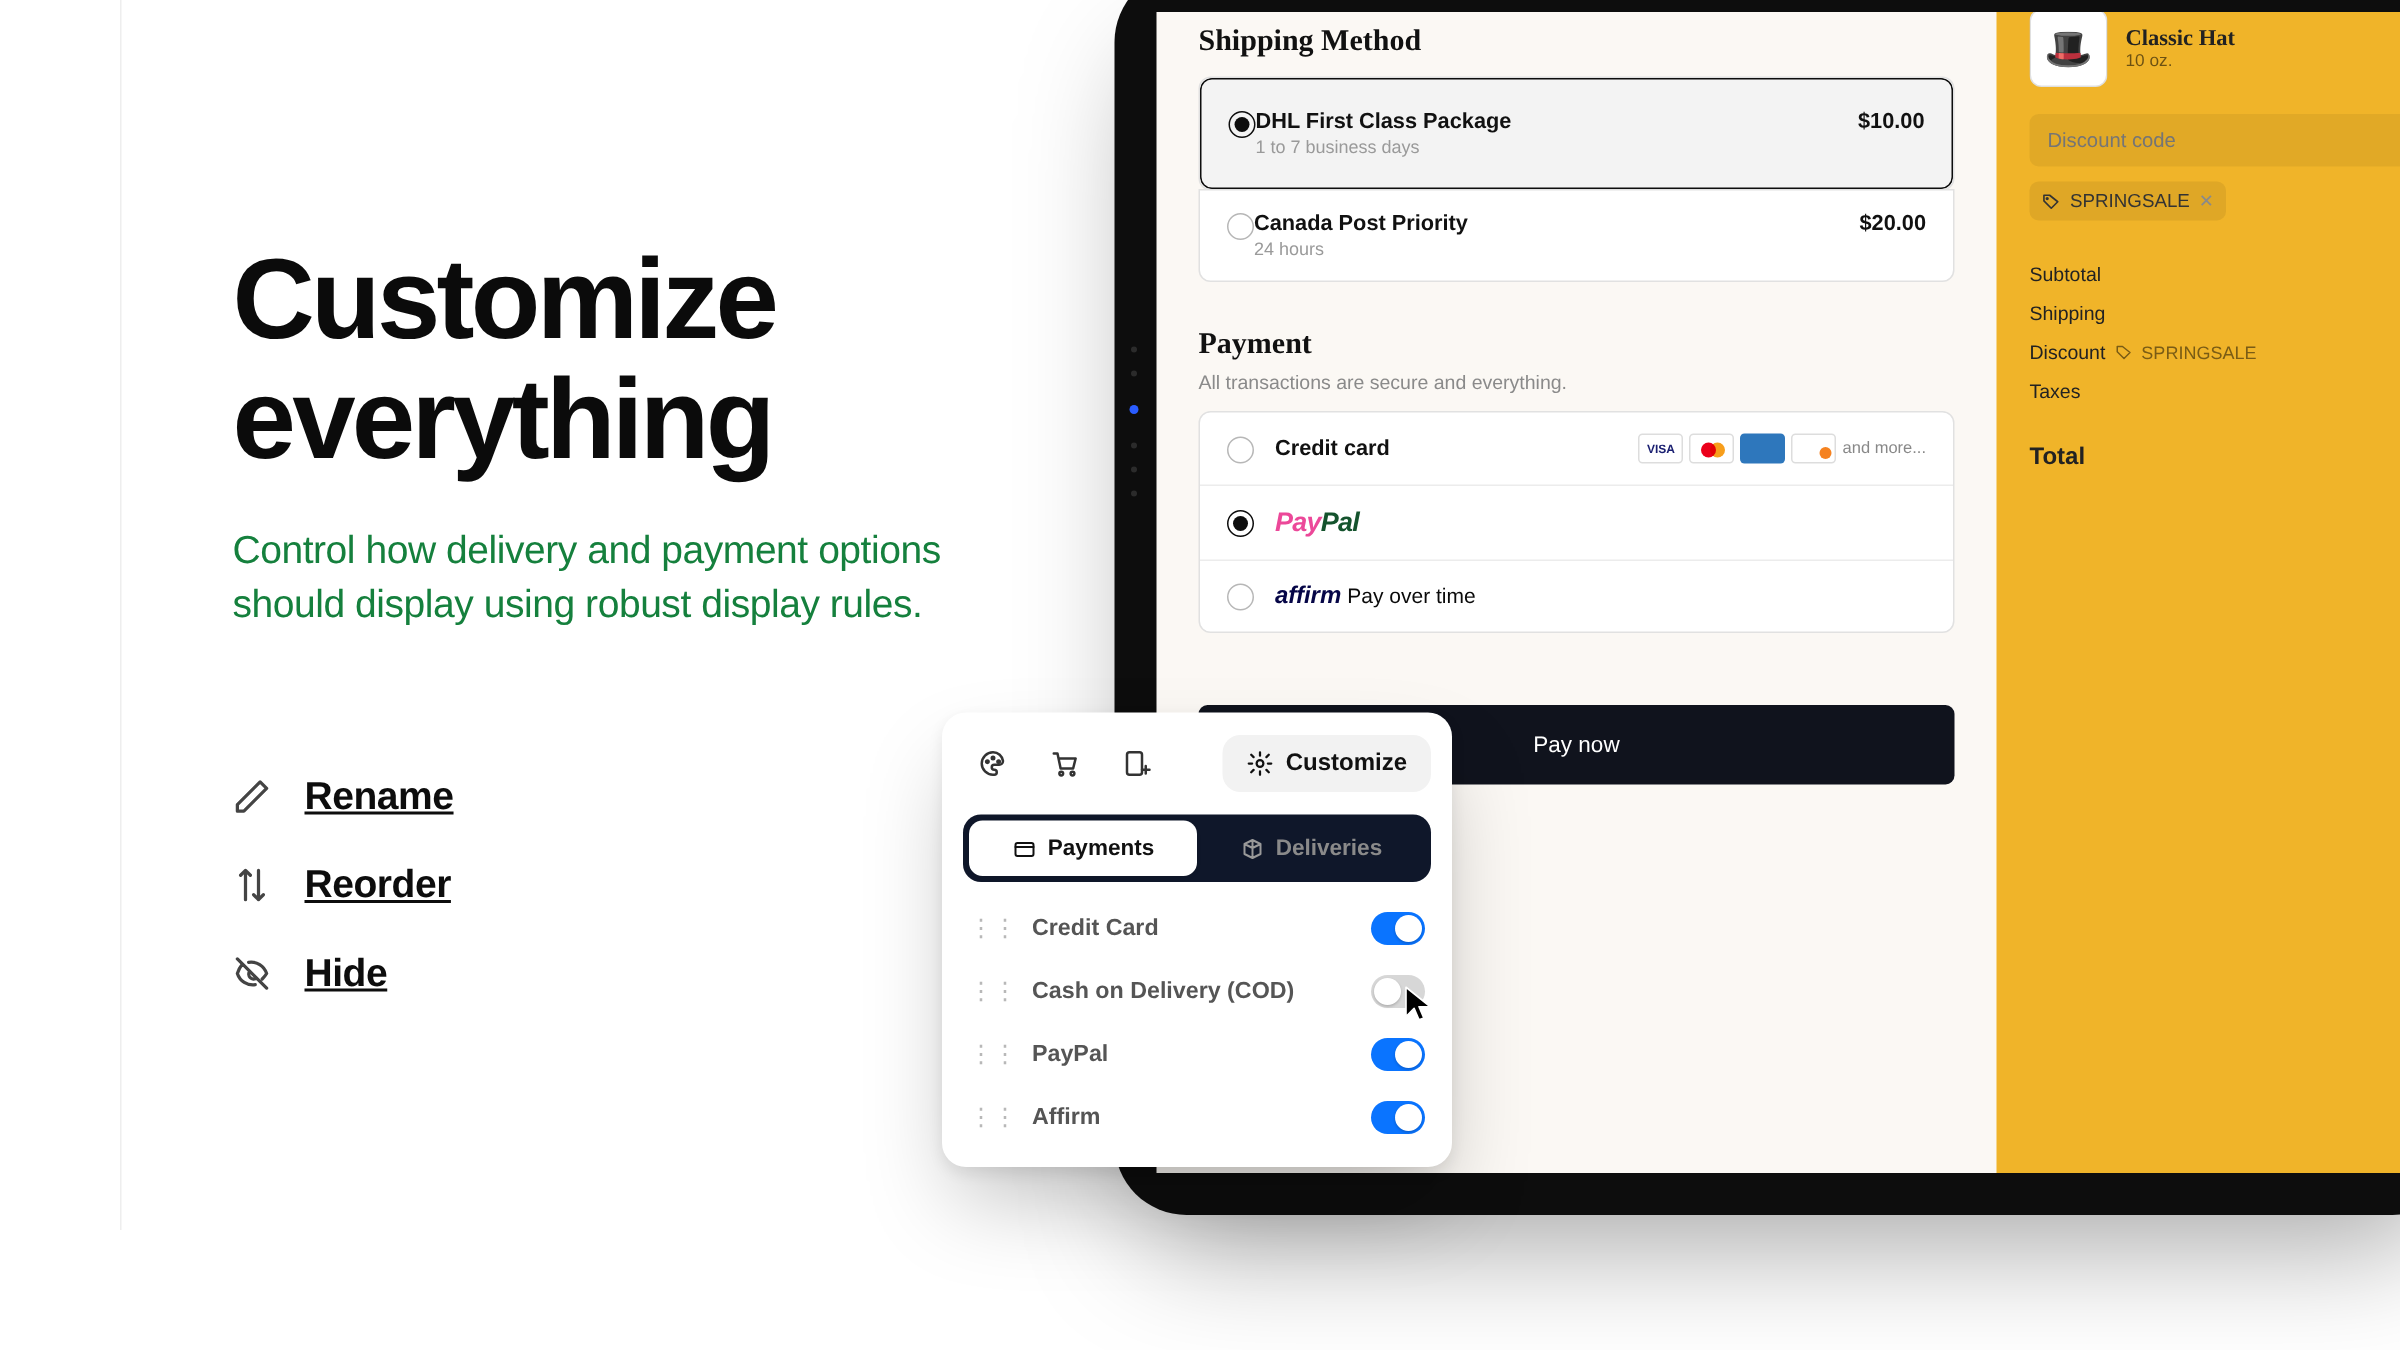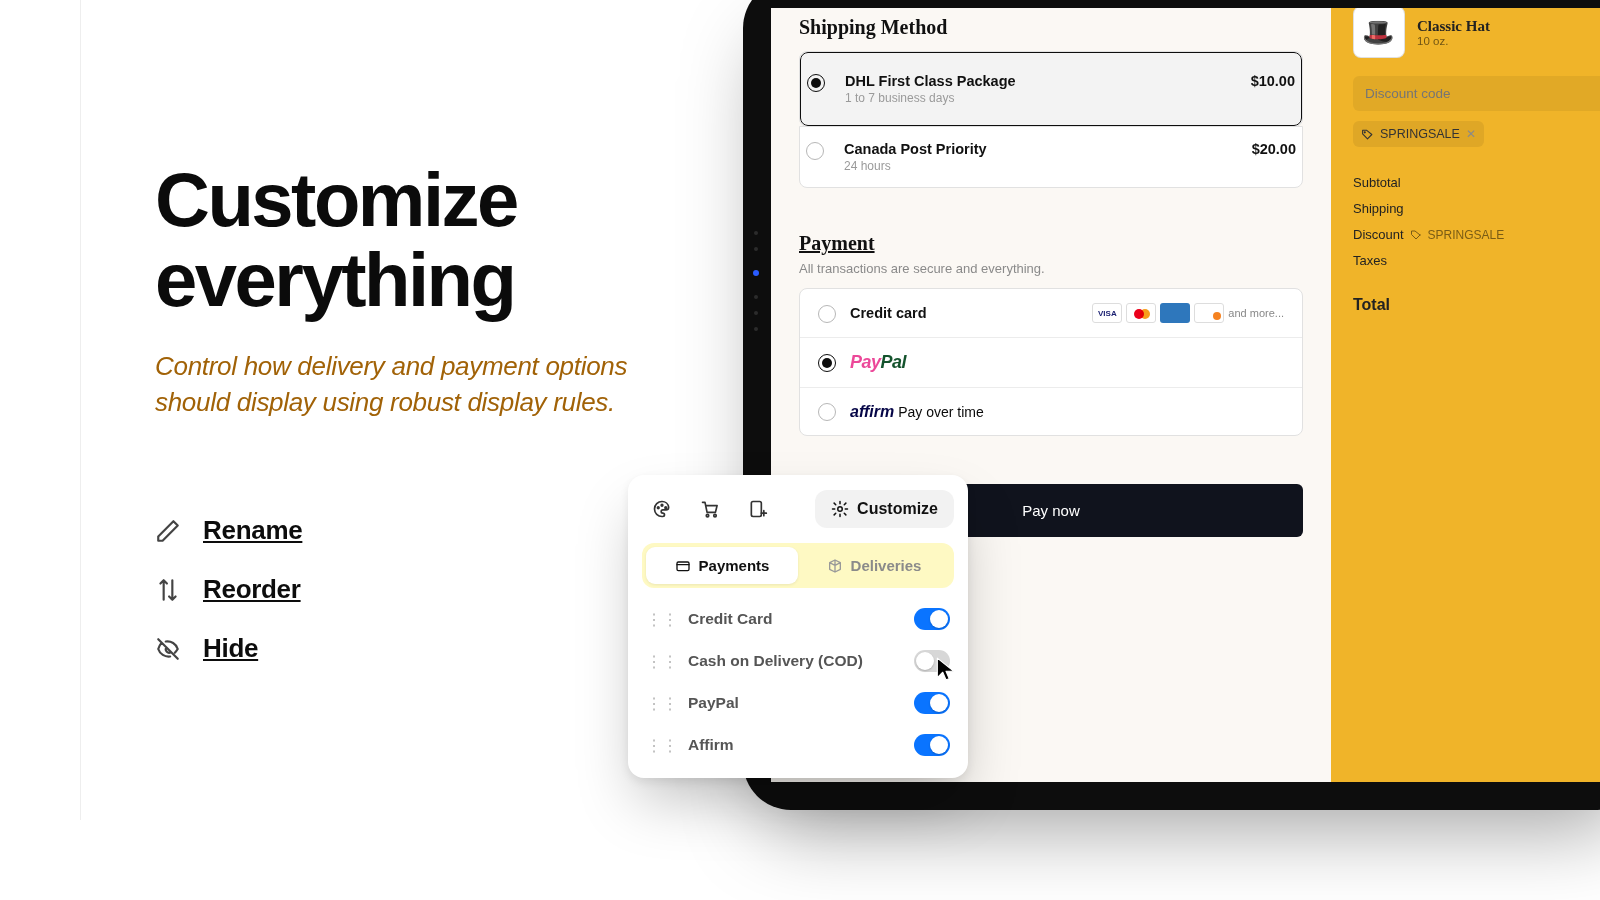--- a/index.html
+++ b/index.html
@@ -24,24 +24,23 @@
     font-size: 76px;
     font-weight: 700;
     letter-spacing: -2.5px;
     line-height: 1.05;
     color: #0b0b0b;
   }
   .subhead {
     margin-top: 28px;
     font-size: 26px;
     line-height: 1.4;
-    color: #a16207;
+    color: #15803d;
     font-weight: 500;
     letter-spacing: -0.3px;
-    font-style: italic;
   }
   .features { margin-top: 95px; }
   .feat-row {
     display: flex;
     align-items: center;
     gap: 22px;
     margin-bottom: 28px;
     color: #0d0d0d;
     text-decoration: underline;
   }
@@ -103,22 +102,22 @@
 
   .card {
     background: #fff;
     border: 1px solid #e1e1e1;
     border-radius: 8px;
     overflow: hidden;
   }
   .opt {
     display: flex;
     align-items: flex-start;
-    gap: 20px;
-    padding: 14px 6px;
+    gap: 0;
+    padding: 14px 18px;
     border-top: 1px solid #ececec;
     cursor: pointer;
   }
   .opt:first-child { border-top: none; }
   .opt.selected {
     background: #f3f3f3;
     border: 1.5px solid #0d0d0d;
     border-radius: 8px;
     padding-top: 20px; padding-bottom: 20px;
   }
@@ -251,21 +250,21 @@
     margin-left: auto;
     display:flex; align-items:center; gap:8px;
     background: #f2f2f2;
     padding: 10px 16px;
     border-radius: 12px;
     font-size: 16px; font-weight:600;
     cursor: pointer;
   }
   .segmented {
     display:flex;
-    background:#fef9c3;
+    background:#0f172a;
     border-radius: 12px;
     padding: 4px;
     margin-bottom: 12px;
   }
   .seg {
     flex:1;
     padding: 10px 12px;
     display:flex; align-items:center; justify-content:center; gap:8px;
     border-radius: 9px;
     font-size: 15px; font-weight:600;
@@ -370,21 +369,21 @@
         <div class="opt">
           <span class="radio"></span>
           <div class="opt-main">
             <div class="opt-title">Canada Post Priority</div>
             <div class="opt-sub">24 hours</div>
           </div>
           <div class="opt-price">$20.00</div>
         </div>
       </div>
 
-      <div class="section-title" style="margin-top:44px;text-decoration:underline;">Payment</div>
+      <div class="section-title" style="margin-top:30px;">Payment</div>
       <div class="section-sub">All transactions are secure and everything.</div>
 
       <div class="card">
         <div class="pay-opt">
           <span class="radio"></span>
           <div class="opt-title">Credit card</div>
           <div class="pay-icons">
             <span class="pi visa"></span>
             <span class="pi mc"></span>
             <span class="pi amex"></span>

